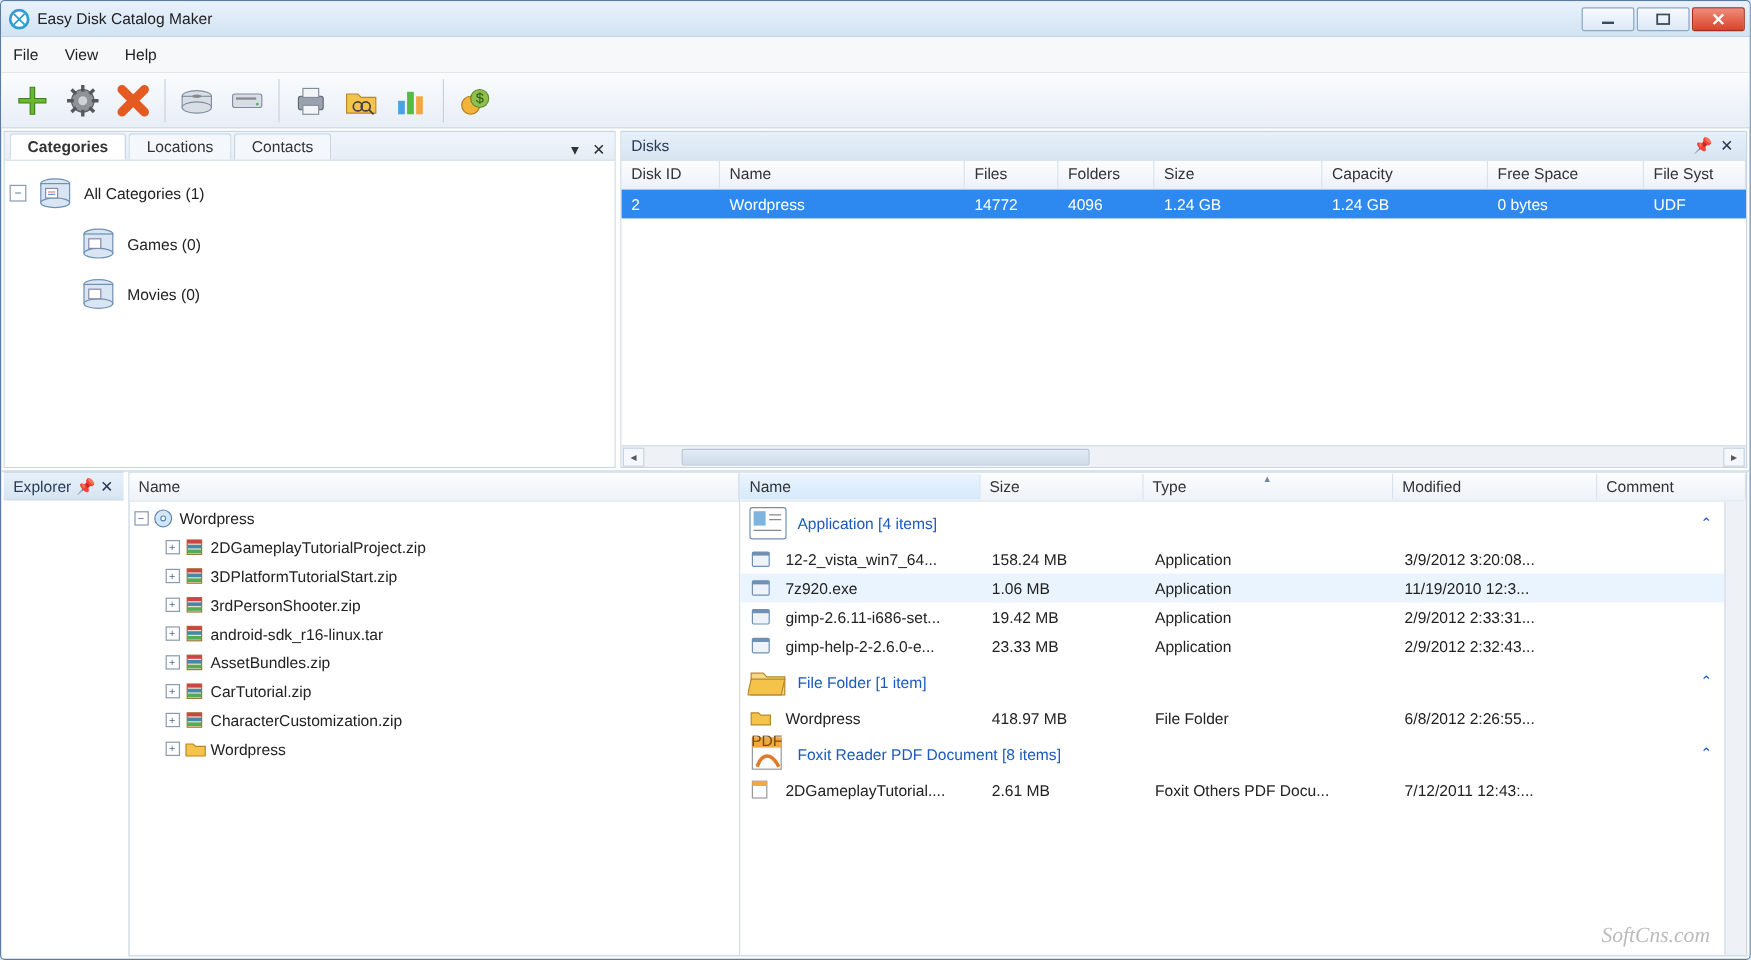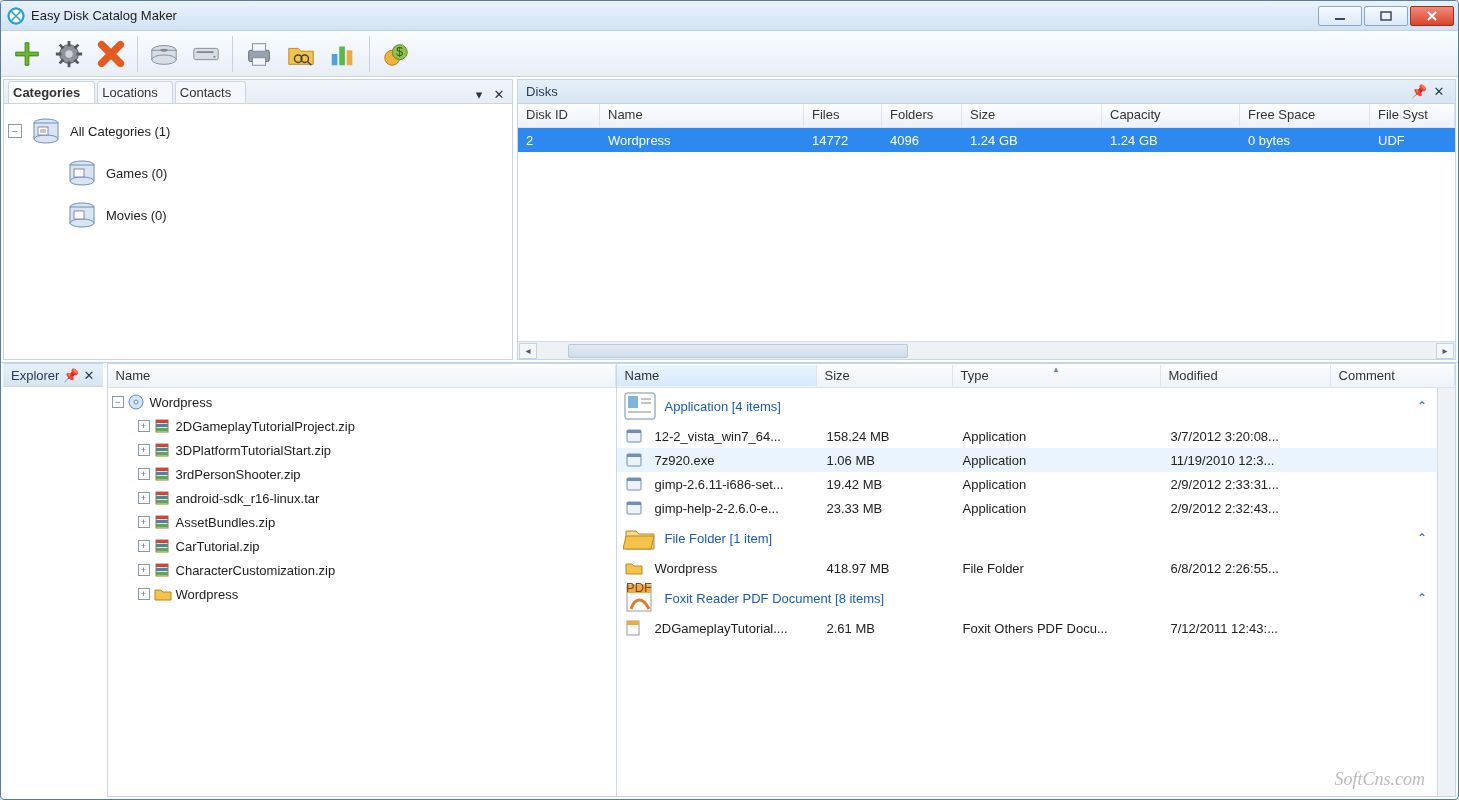--- a/index.html
+++ b/index.html
@@ -25,21 +25,21 @@
 
 .body-split { flex: 1; display: flex; flex-direction: column; }
 .top-row { display: flex; height: 286px; border-bottom: 1px solid #bcd3e8; }
 .bottom-row { flex: 1; display: flex; flex-direction: row; }
 
 .panel { background: #fff; display: flex; flex-direction: column; border: 1px solid #c9d5e2; }
 
 
 .left-cats { width: 510px; margin: 2px; display: flex; flex-direction: column; }
 .tabbar { height: 24px; display: flex; align-items: flex-end; background: linear-gradient(#f0f5fb,#e6edf5); border-bottom: 1px solid #c9d5e2; padding: 0 4px; }
-.tabbar .tab { padding: 3px 14px 3px 4px; border: 1px solid #c9d5e2; border-bottom: none; background: #f4f8fc; margin-right: 2px; color: #333; cursor: pointer; border-radius: 3px 3px 0 0; }
+.tabbar .tab { padding: 3px 14px 3px 14px; border: 1px solid #c9d5e2; border-bottom: none; background: #f4f8fc; margin-right: 2px; color: #333; cursor: pointer; border-radius: 3px 3px 0 0; }
 .tabbar .tab.active { background: #fff; font-weight: bold; }
 .tabbar-spacer { flex: 1; }
 .tabbar .mini { width: 18px; height: 18px; display: flex; align-items: center; justify-content: center; margin-left: 2px; cursor: pointer; color: #333; }
 .tree { flex: 1; background: #fff; padding: 6px 4px; overflow: auto; }
 .tree-node { display: flex; align-items: center; height: 42px; }
 .tree-node.child { margin-left: 58px; }
 .tree-node .expander { width: 14px; height: 14px; border: 1px solid #8a9ab0; background: #fff; display: flex; align-items: center; justify-content: center; font-size: 10px; color: #4f6b8f; margin-right: 8px; cursor: pointer; }
 .tree-node .caticon { width: 32px; height: 32px; margin-right: 8px; }
 .tree-node .lbl { color: #222; }
 
@@ -115,20 +115,25 @@
           </svg>
         </div>
       <div class="win-btn close">
           <svg viewBox="0 0 12 10">
             <path d="M2 1 L10 9 M10 1 L2 9" stroke="#fff" stroke-width="2"></path>
           </svg>
         </div>
     </div>
   </div>
 
+  <div class="menubar">
+    <span>File</span>
+    <span>View</span>
+    <span>Help</span>
+  </div>
 
   <div class="toolbar">
     <div class="tbtn">
         <svg viewBox="0 0 32 32">
           <path d="M14 4 h4 v10 h10 v4 h-10 v10 h-4 v-10 h-10 v-4 h10 z" fill="#6ab82f" stroke="#3f7f18" stroke-width="1"></path>
         </svg>
       </div>
     <div class="tbtn">
         <svg viewBox="0 0 32 32">
           <circle cx="16" cy="16" r="10" fill="#8f9296" stroke="#55585c"></circle>
@@ -411,21 +416,21 @@
             </div>
             <div id="app-rows">
                 <div class="file-row">
                   <svg class="ico" viewBox="0 0 18 16">
                     <rect x="2" y="2" width="14" height="12" rx="1" fill="#eef3f9" stroke="#6f90b3"></rect>
                     <rect x="2" y="2" width="14" height="3" fill="#6f90b3"></rect>
                   </svg>
                   <div class="fc" style="width:172px">12-2_vista_win7_64...</div>
                   <div class="fc" style="width:136px">158.24 MB</div>
                   <div class="fc" style="width:208px">Application</div>
-                  <div class="fc" style="width:170px">3/7/2012 3:20:08...</div>
+                  <div class="fc" style="width:170px">3/9/2012 3:20:08...</div>
                 </div>
                 <div class="file-row sel-ish">
                   <svg class="ico" viewBox="0 0 18 16">
                     <rect x="2" y="2" width="14" height="12" rx="1" fill="#eef3f9" stroke="#6f90b3"></rect>
                     <rect x="2" y="2" width="14" height="3" fill="#6f90b3"></rect>
                   </svg>
                   <div class="fc" style="width:172px">7z920.exe</div>
                   <div class="fc" style="width:136px">1.06 MB</div>
                   <div class="fc" style="width:208px">Application</div>
                   <div class="fc" style="width:170px">11/19/2010 12:3...</div>

